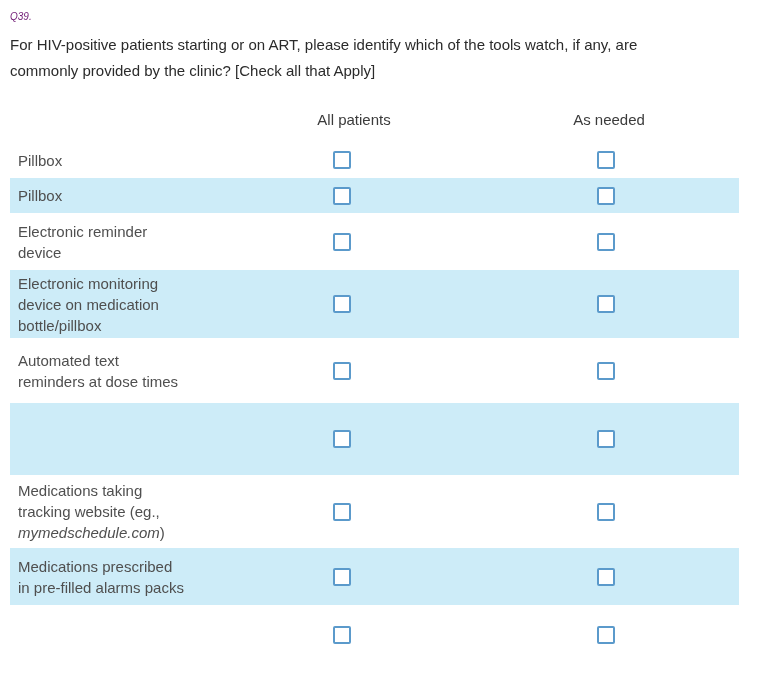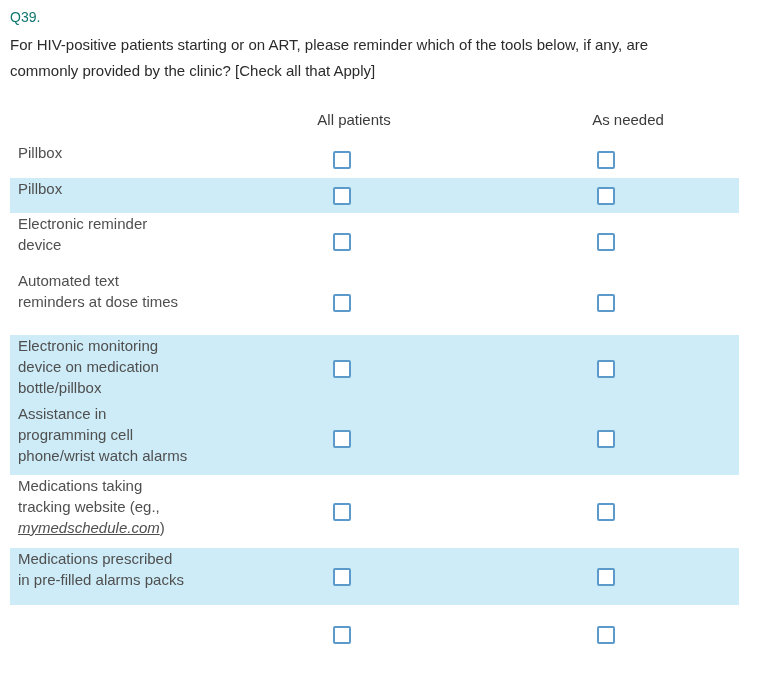--- a/index.html
+++ b/index.html
@@ -4,39 +4,39 @@
 <style>
   * { margin:0; padding:0; box-sizing:border-box; }
   html,body { background:#ffffff; }
   body {
     width:782px; height:673px; overflow:hidden;
     font-family:"Liberation Sans", sans-serif;
     color:#2b2b2b;
   }
   .page { padding:8px 0 0 10px; }
 
-  .qnum  { font-size:14px; line-height:18px; color:#0f766e; }
+  .qnum  { font-style:italic; font-size:10px; line-height:18px; color:#701a75; }
   .qtext { margin-top:6px; font-size:15px; line-height:26px; white-space:pre-line; color:#2b2b2b; }
 
   .table-head { position:relative; margin-top:27px; height:31px; width:729px; }
   .col-header {
     position:absolute; top:0; transform:translateX(-50%);
     font-weight:normal; font-size:15px; color:var(--header-text,#3b3b3b); white-space:nowrap;
   }
   .col-header.col1 { left:344px; }
-  .col-header.col2 { left:618px; }
+  .col-header.col2 { left:599px; }
 
   .matrix { width:729px; }
-  .row { position:relative; display:flex; width:729px; }
+  .row { position:relative; display:flex; align-items:center; width:729px; }
   .row.alt { background:var(--row-highlight,#cdecf8); }
   .row-label {
     padding-left:8px; font-size:15px; line-height:21px;
     color:var(--label-text,#4f4f4f); white-space:pre-line;
   }
-  .row-label em { font-style:italic;text-decoration:underline; }
+  .row-label em { font-style:italic; }
 
   .r1{min-height:36px} .r2{min-height:35px} .r3{min-height:57px}
   .r4{min-height:68px} .r5{min-height:65px} .r6{min-height:72px}
   .r7{min-height:73px} .r8{min-height:57px} .r9{min-height:60px}
 
   .cb {
     position:absolute; top:50%; transform:translateY(-50%);
     appearance:none; -webkit-appearance:none;
     width:18px; height:18px; margin:0;
     border:2px solid var(--checkbox-border,#5b9acb);
@@ -45,21 +45,21 @@
   .cb:checked { background:var(--checkbox-border,#5b9acb); }
   .cb-col1 { left:323px; }
   .cb-col2 { left:587px; }
 </style>
 </head>
 <body>
 
 <div class="page">
 
   <div class="qnum">Q39.</div>
-  <div class="qtext">For HIV-positive patients starting or on ART, please reminder which of the tools below, if any, are
+  <div class="qtext">For HIV-positive patients starting or on ART, please identify which of the tools watch, if any, are
 commonly provided by the clinic? [Check all that Apply]</div>
 
   <div class="table-head">
     <div class="col-header col1">All patients</div>
     <div class="col-header col2">As needed</div>
   </div>
 
   <div class="matrix">
 
     <div class="row r1">
@@ -74,39 +74,36 @@
       <input type="checkbox" class="cb cb-col2" style="">
     </div>
 
     <div class="row r3">
       <div class="row-label">Electronic reminder
 device</div>
       <input type="checkbox" class="cb cb-col1" style="">
       <input type="checkbox" class="cb cb-col2" style="">
     </div>
 
-    <div class="row r5">
-      <div class="row-label">Automated text
-reminders at dose times</div>
-      <input type="checkbox" class="cb cb-col1" style="">
-      <input type="checkbox" class="cb cb-col2" style="">
-    </div>
-
     <div class="row r4 alt">
       <div class="row-label">Electronic monitoring
 device on medication
 bottle/pillbox</div>
       <input type="checkbox" class="cb cb-col1" style="">
       <input type="checkbox" class="cb cb-col2" style="">
     </div>
 
+    <div class="row r5">
+      <div class="row-label">Automated text
+reminders at dose times</div>
+      <input type="checkbox" class="cb cb-col1" style="">
+      <input type="checkbox" class="cb cb-col2" style="">
+    </div>
+
     <div class="row r6 alt">
-      <div class="row-label">Assistance in
-programming cell
-phone/wrist watch alarms</div>
       <input type="checkbox" class="cb cb-col1" style="">
       <input type="checkbox" class="cb cb-col2" style="">
     </div>
 
     <div class="row r7">
       <div class="row-label"><span>Medications taking
 tracking website (eg.,
 </span><em>mymedschedule.com</em><span>)</span></div>
       <input type="checkbox" class="cb cb-col1" style="">
       <input type="checkbox" class="cb cb-col2" style="">

